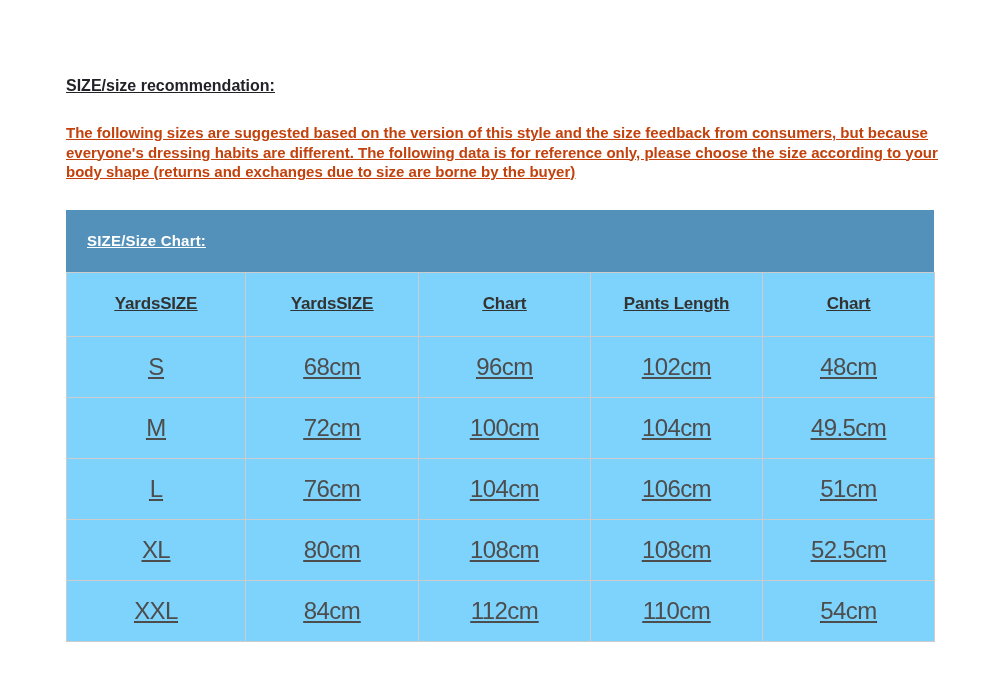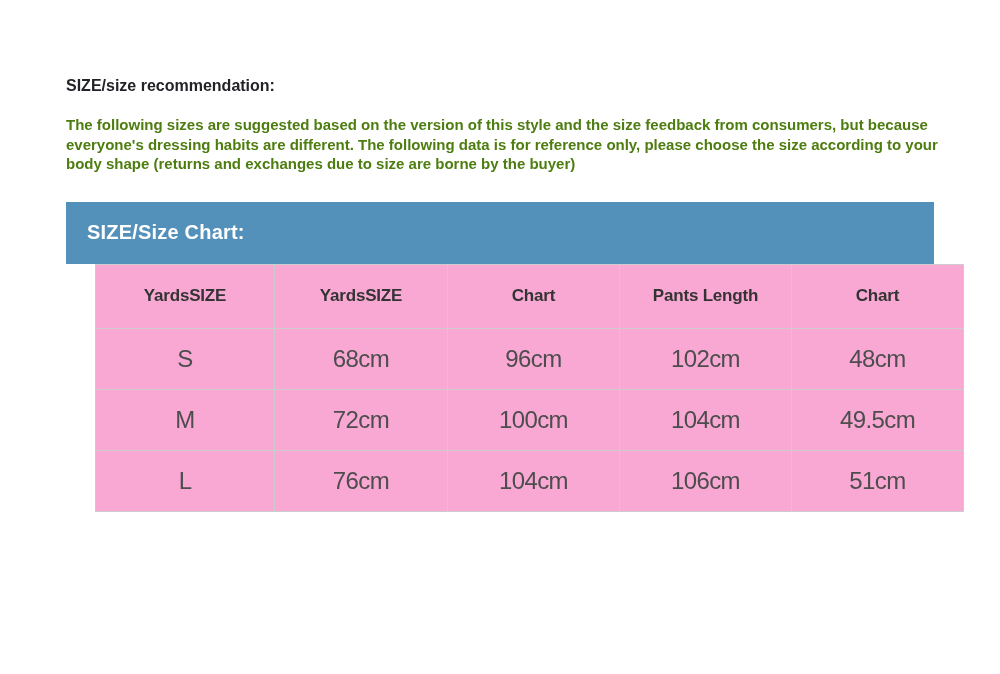--- a/index.html
+++ b/index.html
@@ -1,15 +1,15 @@
 <!DOCTYPE html>
 <html><head>
 <meta charset="utf-8">
 <style>
-  * { margin: 0; padding: 0; box-sizing: border-box; }
+  * { margin: 0; padding: 0; box-sizing: border-box; text-decoration: underline; }
   html, body { background: #ffffff; }
   body {
     width: 1000px;
     height: 674px;
     font-family: "Liberation Sans", sans-serif;
     color: #26262b;
     overflow: hidden;
   }
   .page {
     position: relative;
@@ -24,51 +24,50 @@
     width: 868px;
   }
   .rec-title {
     margin-top: 76px;
     font-size: 16px;
     font-weight: bold;
     line-height: 20px;
     color: #222228;
   }
   .rec-body {
-    margin-top: 19px;
+    margin-top: 27px;
     width: 880px;
     font-size: 15px;
     font-weight: bold;
     line-height: 19.5px;
-    color: #4d7c0f;
+    color: #c2410c;
   }
   .chart-section {
     margin-top: 28px;
     width: 868px;
   }
   .chart-title-bar {
     width: 868px;
     height: 62px;
     background: #5391bb;
     display: flex;
     align-items: center;
     padding-left: 21px;
   }
   .chart-title-bar .bar-label {
     color: #ffffff;
-    font-size: 20px;
+    font-size: 15px;
     font-weight: bold;
     letter-spacing: 0.2px;
   }
   table.size-table {
     width: 868px;
     border-collapse: collapse;
     table-layout: fixed;
-    background: #f9a8d4;
-    margin-left: 29px;
+    background: #7dd3fc;
   }
   table.size-table th,
   table.size-table td {
     border: 1px solid #cccccc;
     text-align: center;
     vertical-align: middle;
   }
   table.size-table th {
     height: 64px;
     font-size: 17px;
@@ -132,18 +131,32 @@
             <td>104cm</td>
             <td>49.5cm</td>
           </tr>
           <tr>
             <td>L</td>
             <td>76cm</td>
             <td>104cm</td>
             <td>106cm</td>
             <td>51cm</td>
           </tr>
+          <tr>
+            <td>XL</td>
+            <td>80cm</td>
+            <td>108cm</td>
+            <td>108cm</td>
+            <td>52.5cm</td>
+          </tr>
+          <tr>
+            <td>XXL</td>
+            <td>84cm</td>
+            <td>112cm</td>
+            <td>110cm</td>
+            <td>54cm</td>
+          </tr>
         </tbody>
       </table>
 
     </div>
   </div>
 </div>
 
 </body></html>

